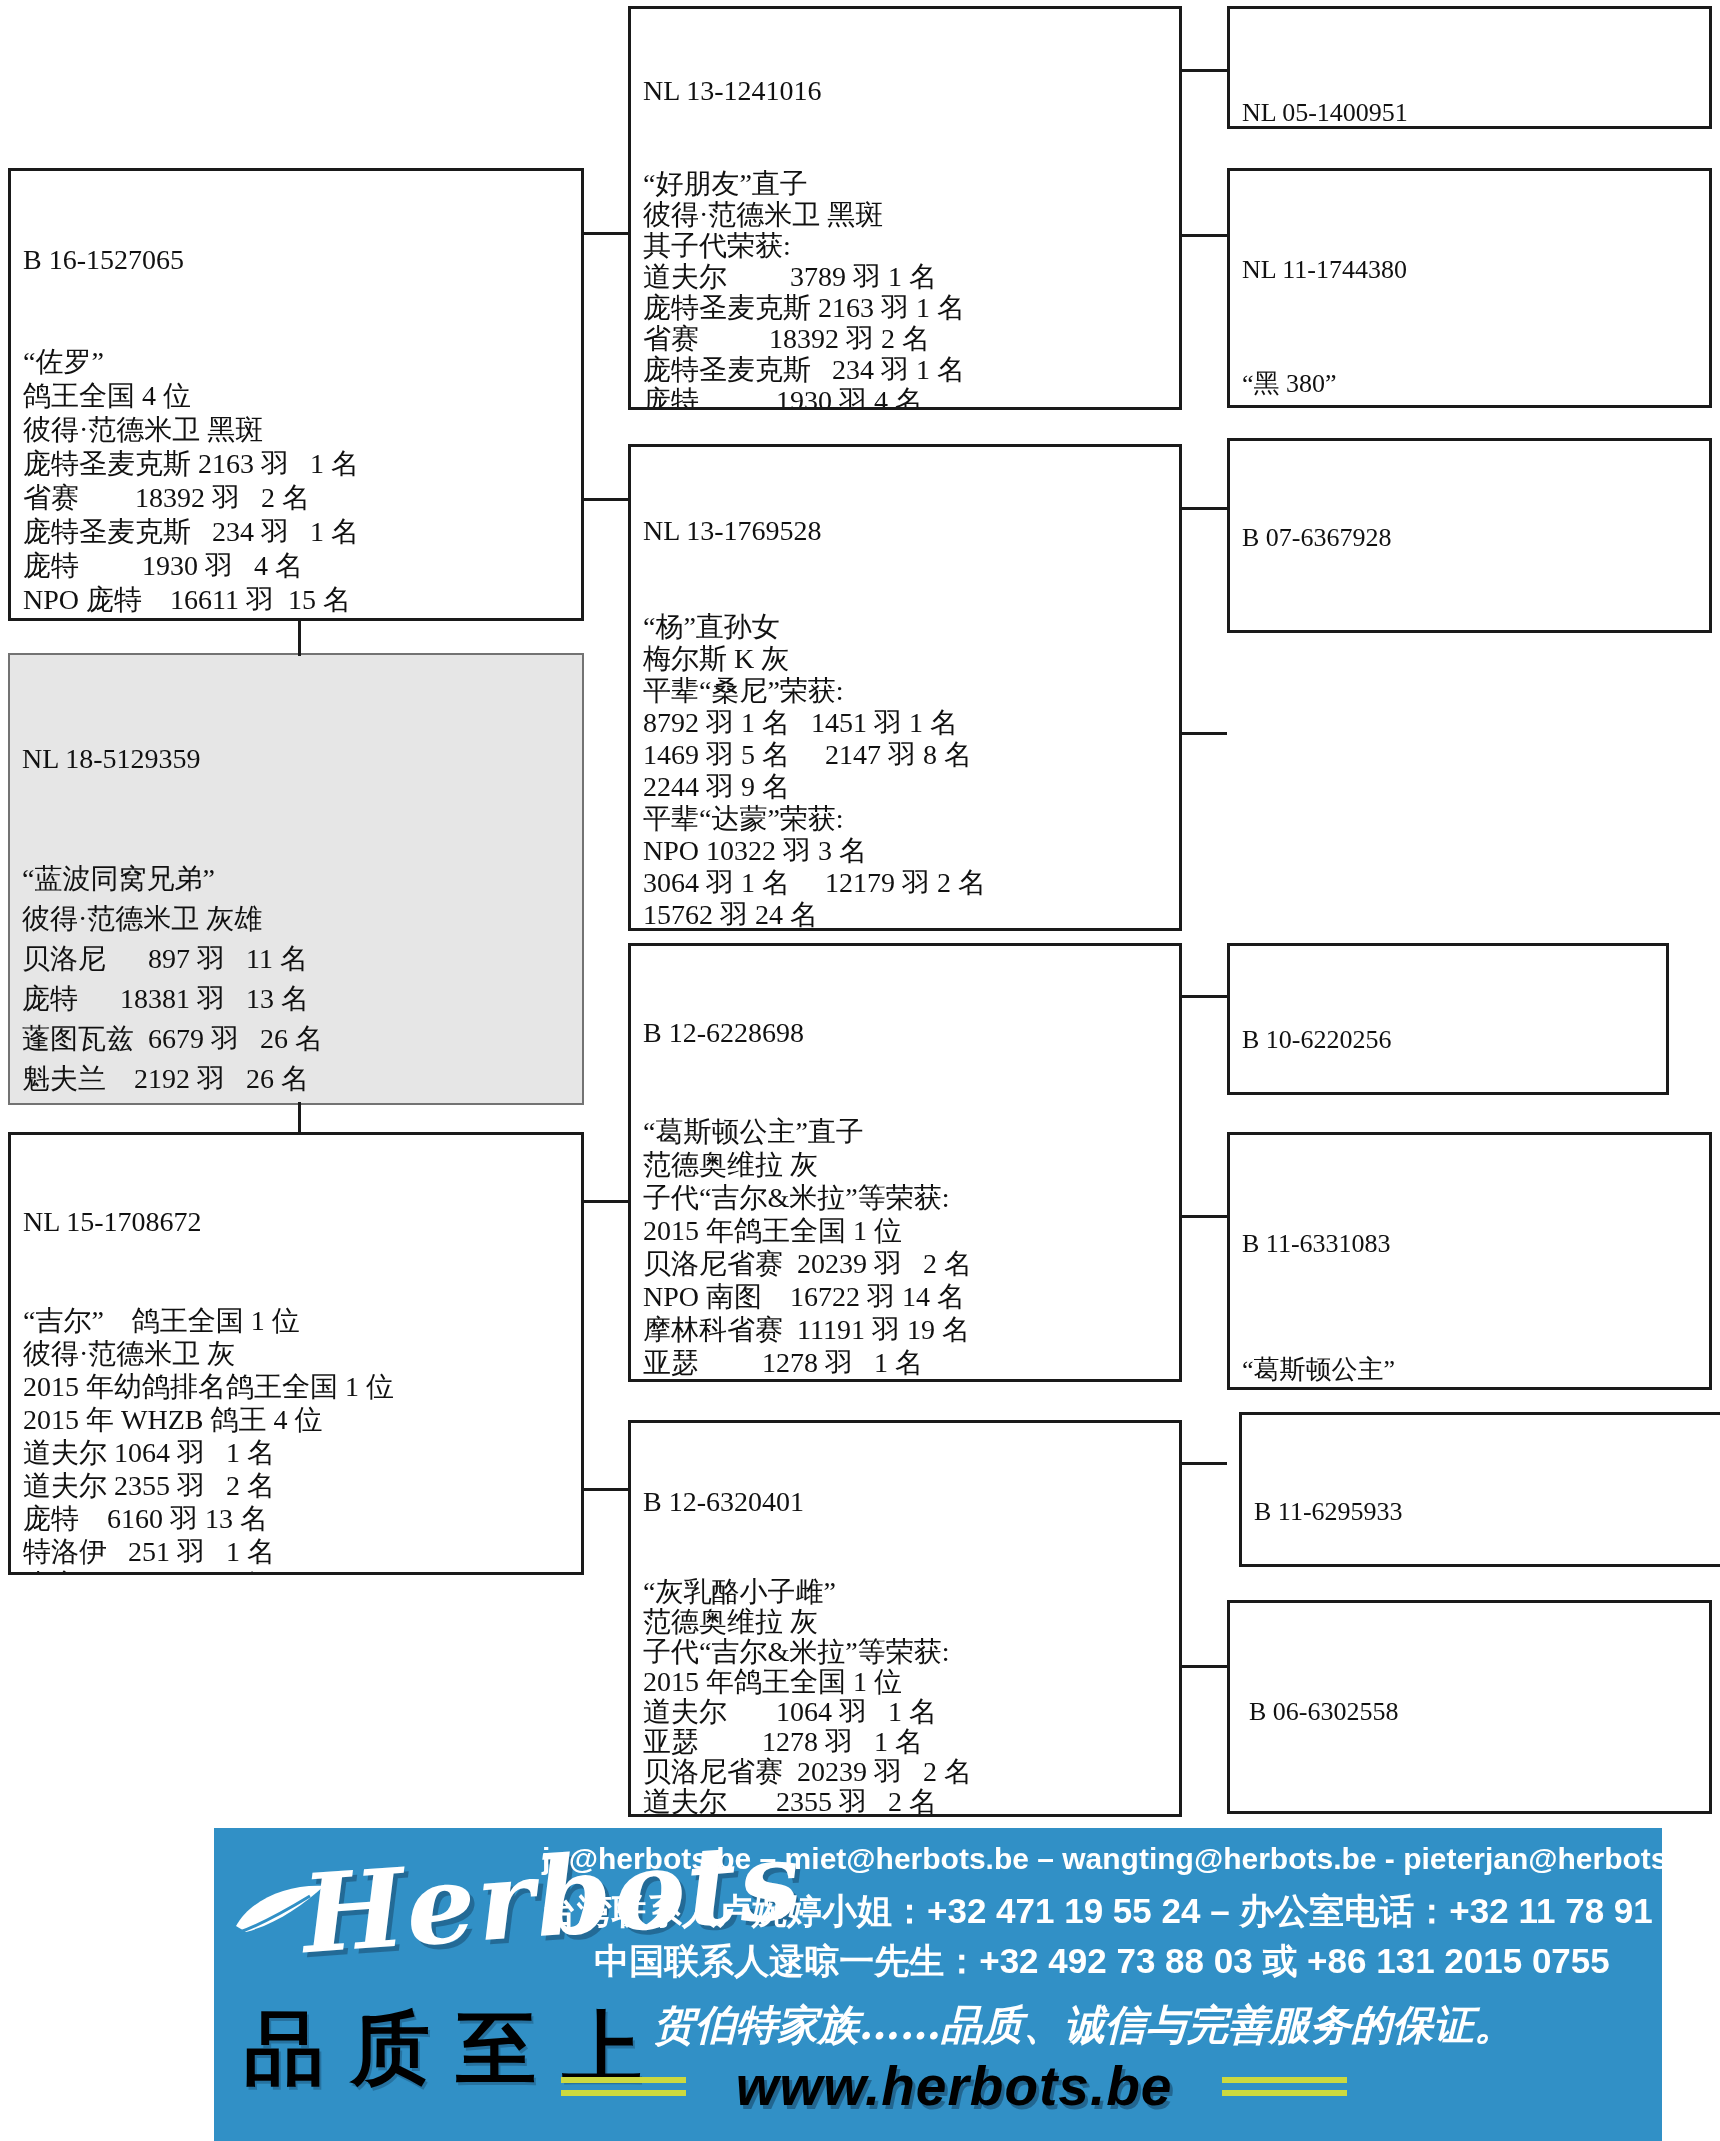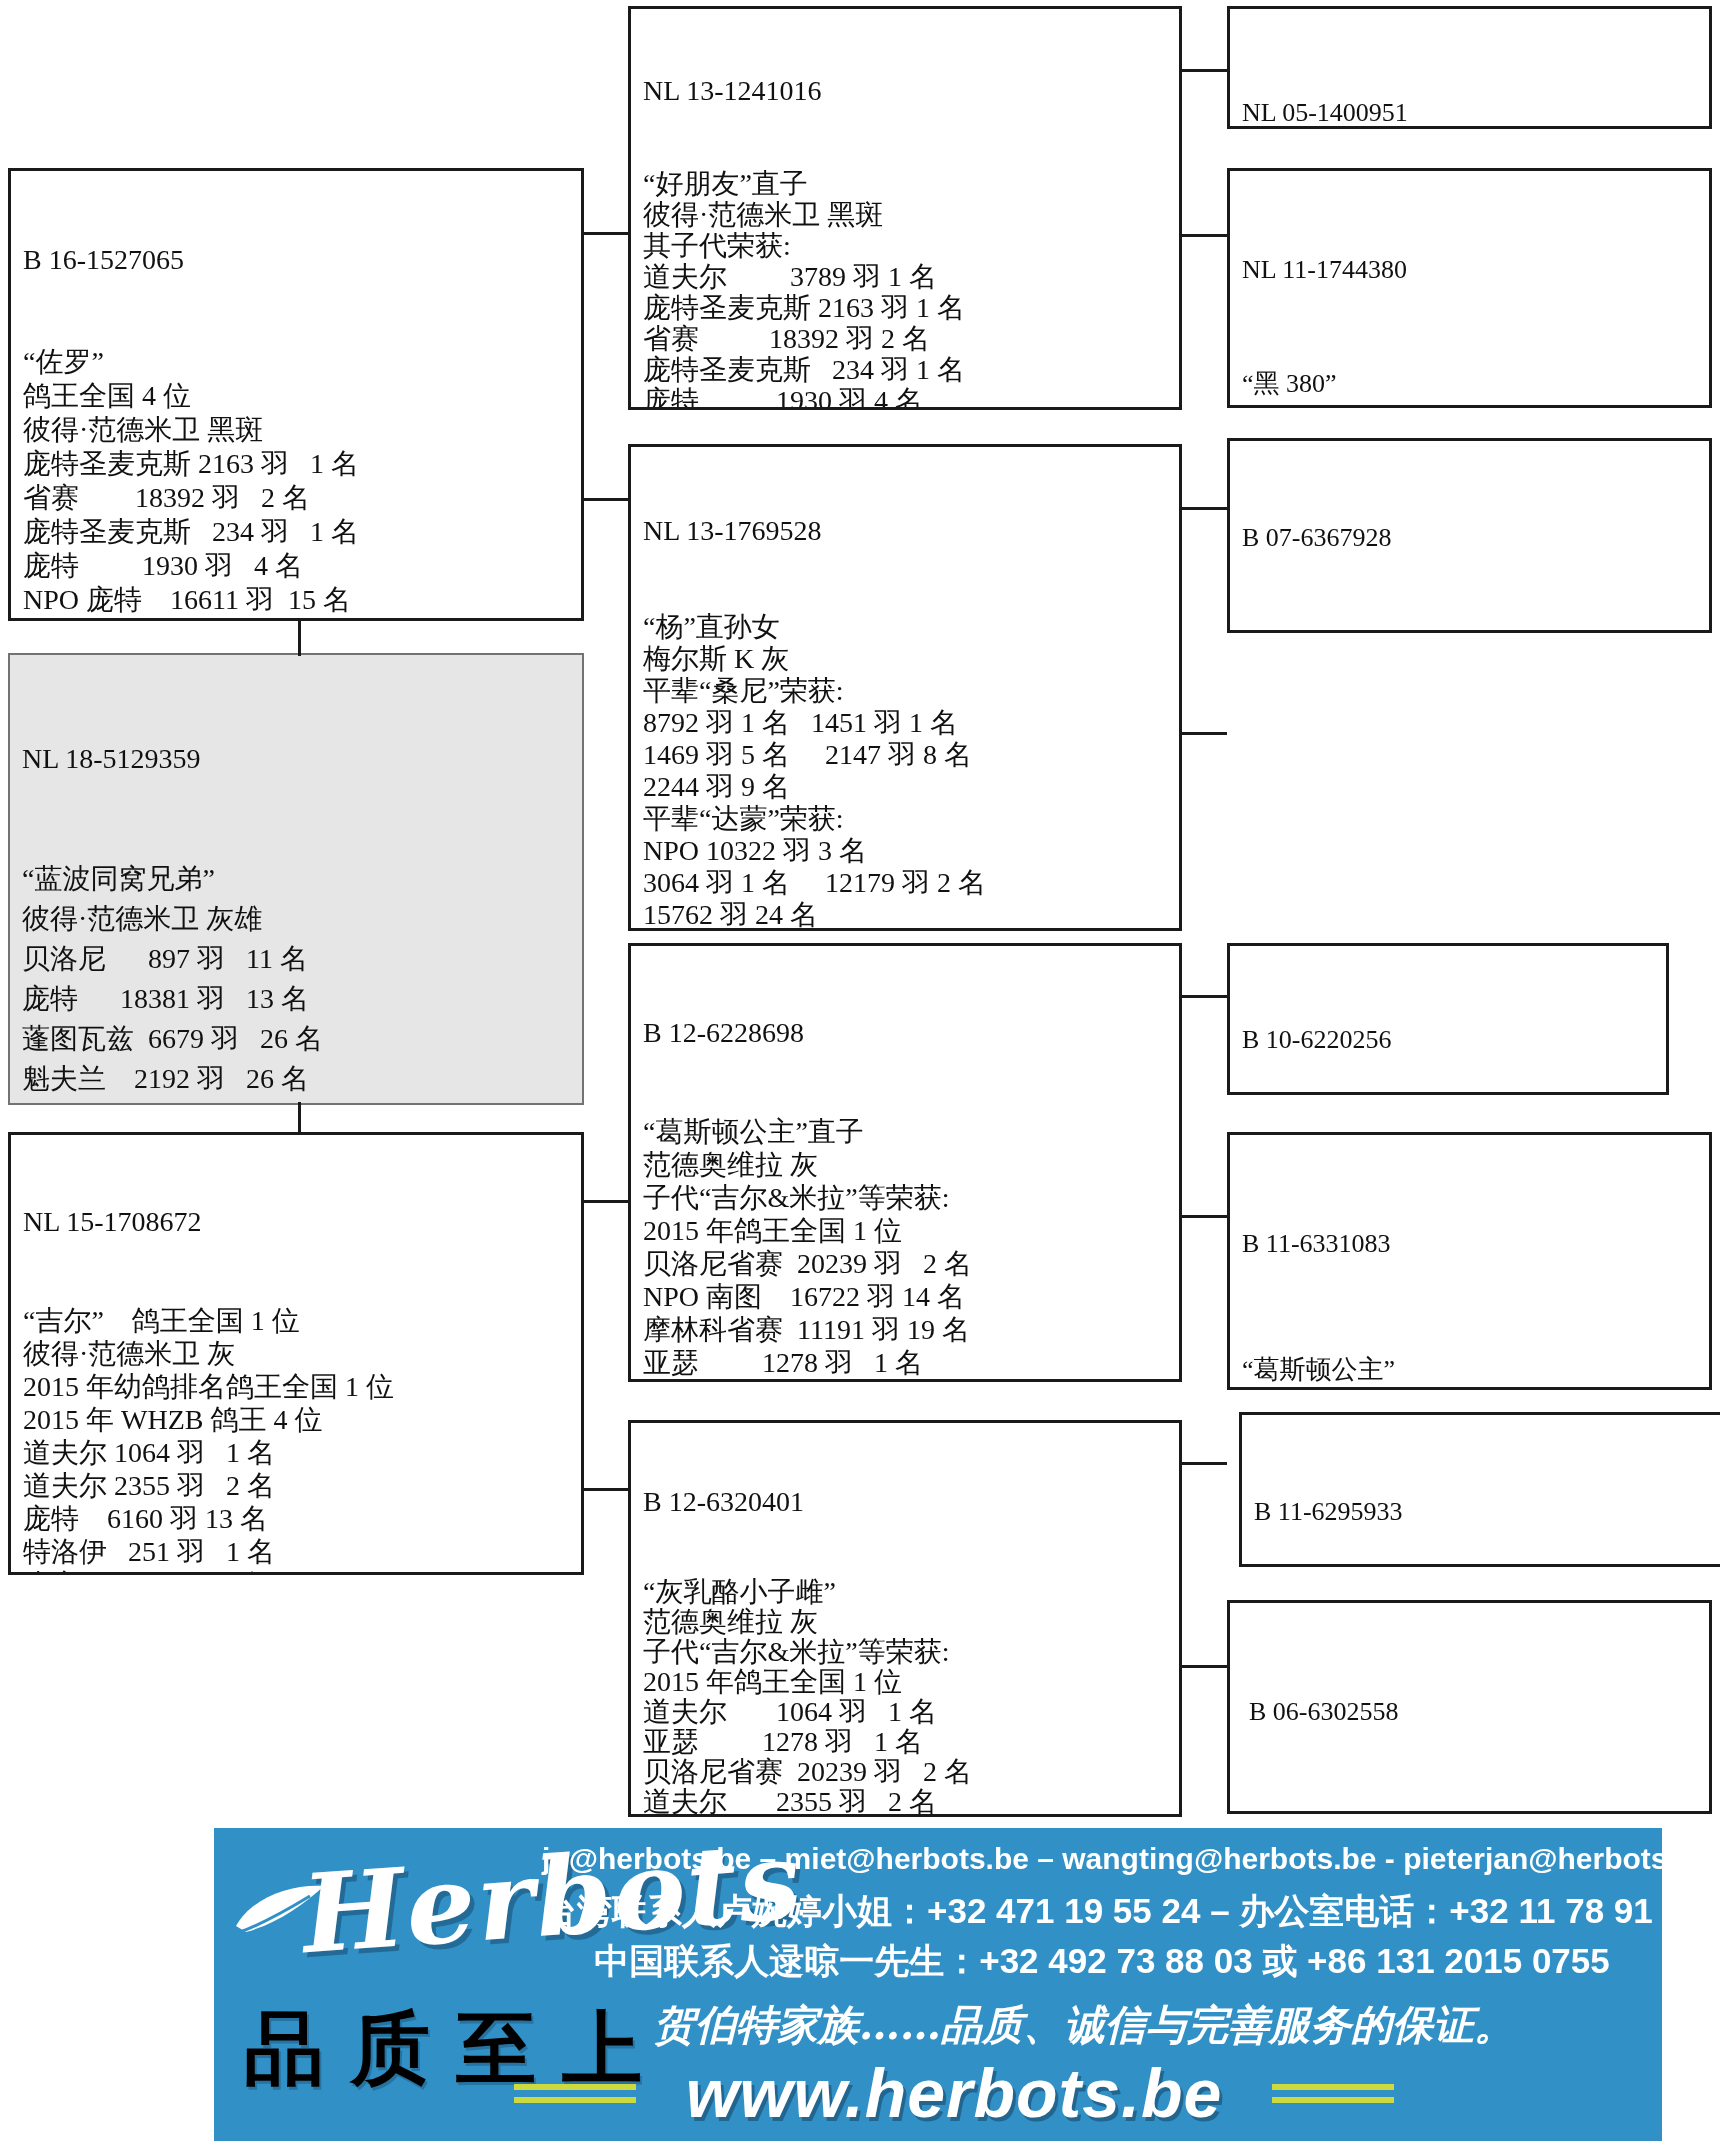--- a/index.html
+++ b/index.html
@@ -21,21 +21,21 @@
   .feather{position:absolute;left:18px;top:52px;}
   .logo-sub{position:absolute;left:30px;top:168px;font-size:80px;font-weight:bold;letter-spacing:26px;
           color:#000000;font-family:"DejaVu Serif","Liberation Serif",serif;text-shadow:2px 3px 0 rgba(20,60,90,.35);}
   .b-emails{position:absolute;left:328px;top:14px;width:1120px;font-size:30px;font-weight:bold;white-space:pre;}
   .b-line2{position:absolute;left:328px;top:60px;width:1120px;text-align:center;font-size:35px;font-weight:bold;white-space:pre;}
   .b-line3{position:absolute;left:328px;top:110px;width:1120px;text-align:center;font-size:35px;font-weight:bold;white-space:pre;}
   .b-slogan{position:absolute;left:440px;top:170px;width:900px;font-size:41px;font-weight:bold;
           font-style:italic;font-family:"DejaVu Serif","Liberation Serif",serif;white-space:pre;}
   .www-row{position:absolute;left:300px;top:226px;width:880px;display:flex;align-items:center;justify-content:center;gap:50px;}
   .dbl{width:125px;height:7px;border-top:6px solid #ccd93f;border-bottom:6px solid #ccd93f;box-sizing:content-box;}
-  .www{font-size:68px;font-weight:bold;font-style:italic;color:#ffffff;letter-spacing:1px;
+  .www{font-size:55px;font-weight:bold;font-style:italic;color:#000000;letter-spacing:1px;
        text-shadow:3px 4px 0 rgba(20,60,90,.5);}
 </style>
 </head>
 <body>
 
 <div id="page">
 
   <div class="pbox" style="left:8px;top:168px;width:576px;height:453px;line-height:34px;">
     <div class="line">B 16-1527065</div>
     <div><div class="line">“佐罗”</div><div class="line">鸽王全国 4 位</div><div class="line">彼得·范德米卫 黑斑</div><div class="line">庞特圣麦克斯 2163 羽   1 名</div><div class="line">省赛        18392 羽   2 名</div><div class="line">庞特圣麦克斯   234 羽   1 名</div><div class="line">庞特         1930 羽   4 名</div><div class="line">NPO 庞特    16611 羽  15 名</div><div class="line">2016 年鸽王全国 4 位</div></div>

